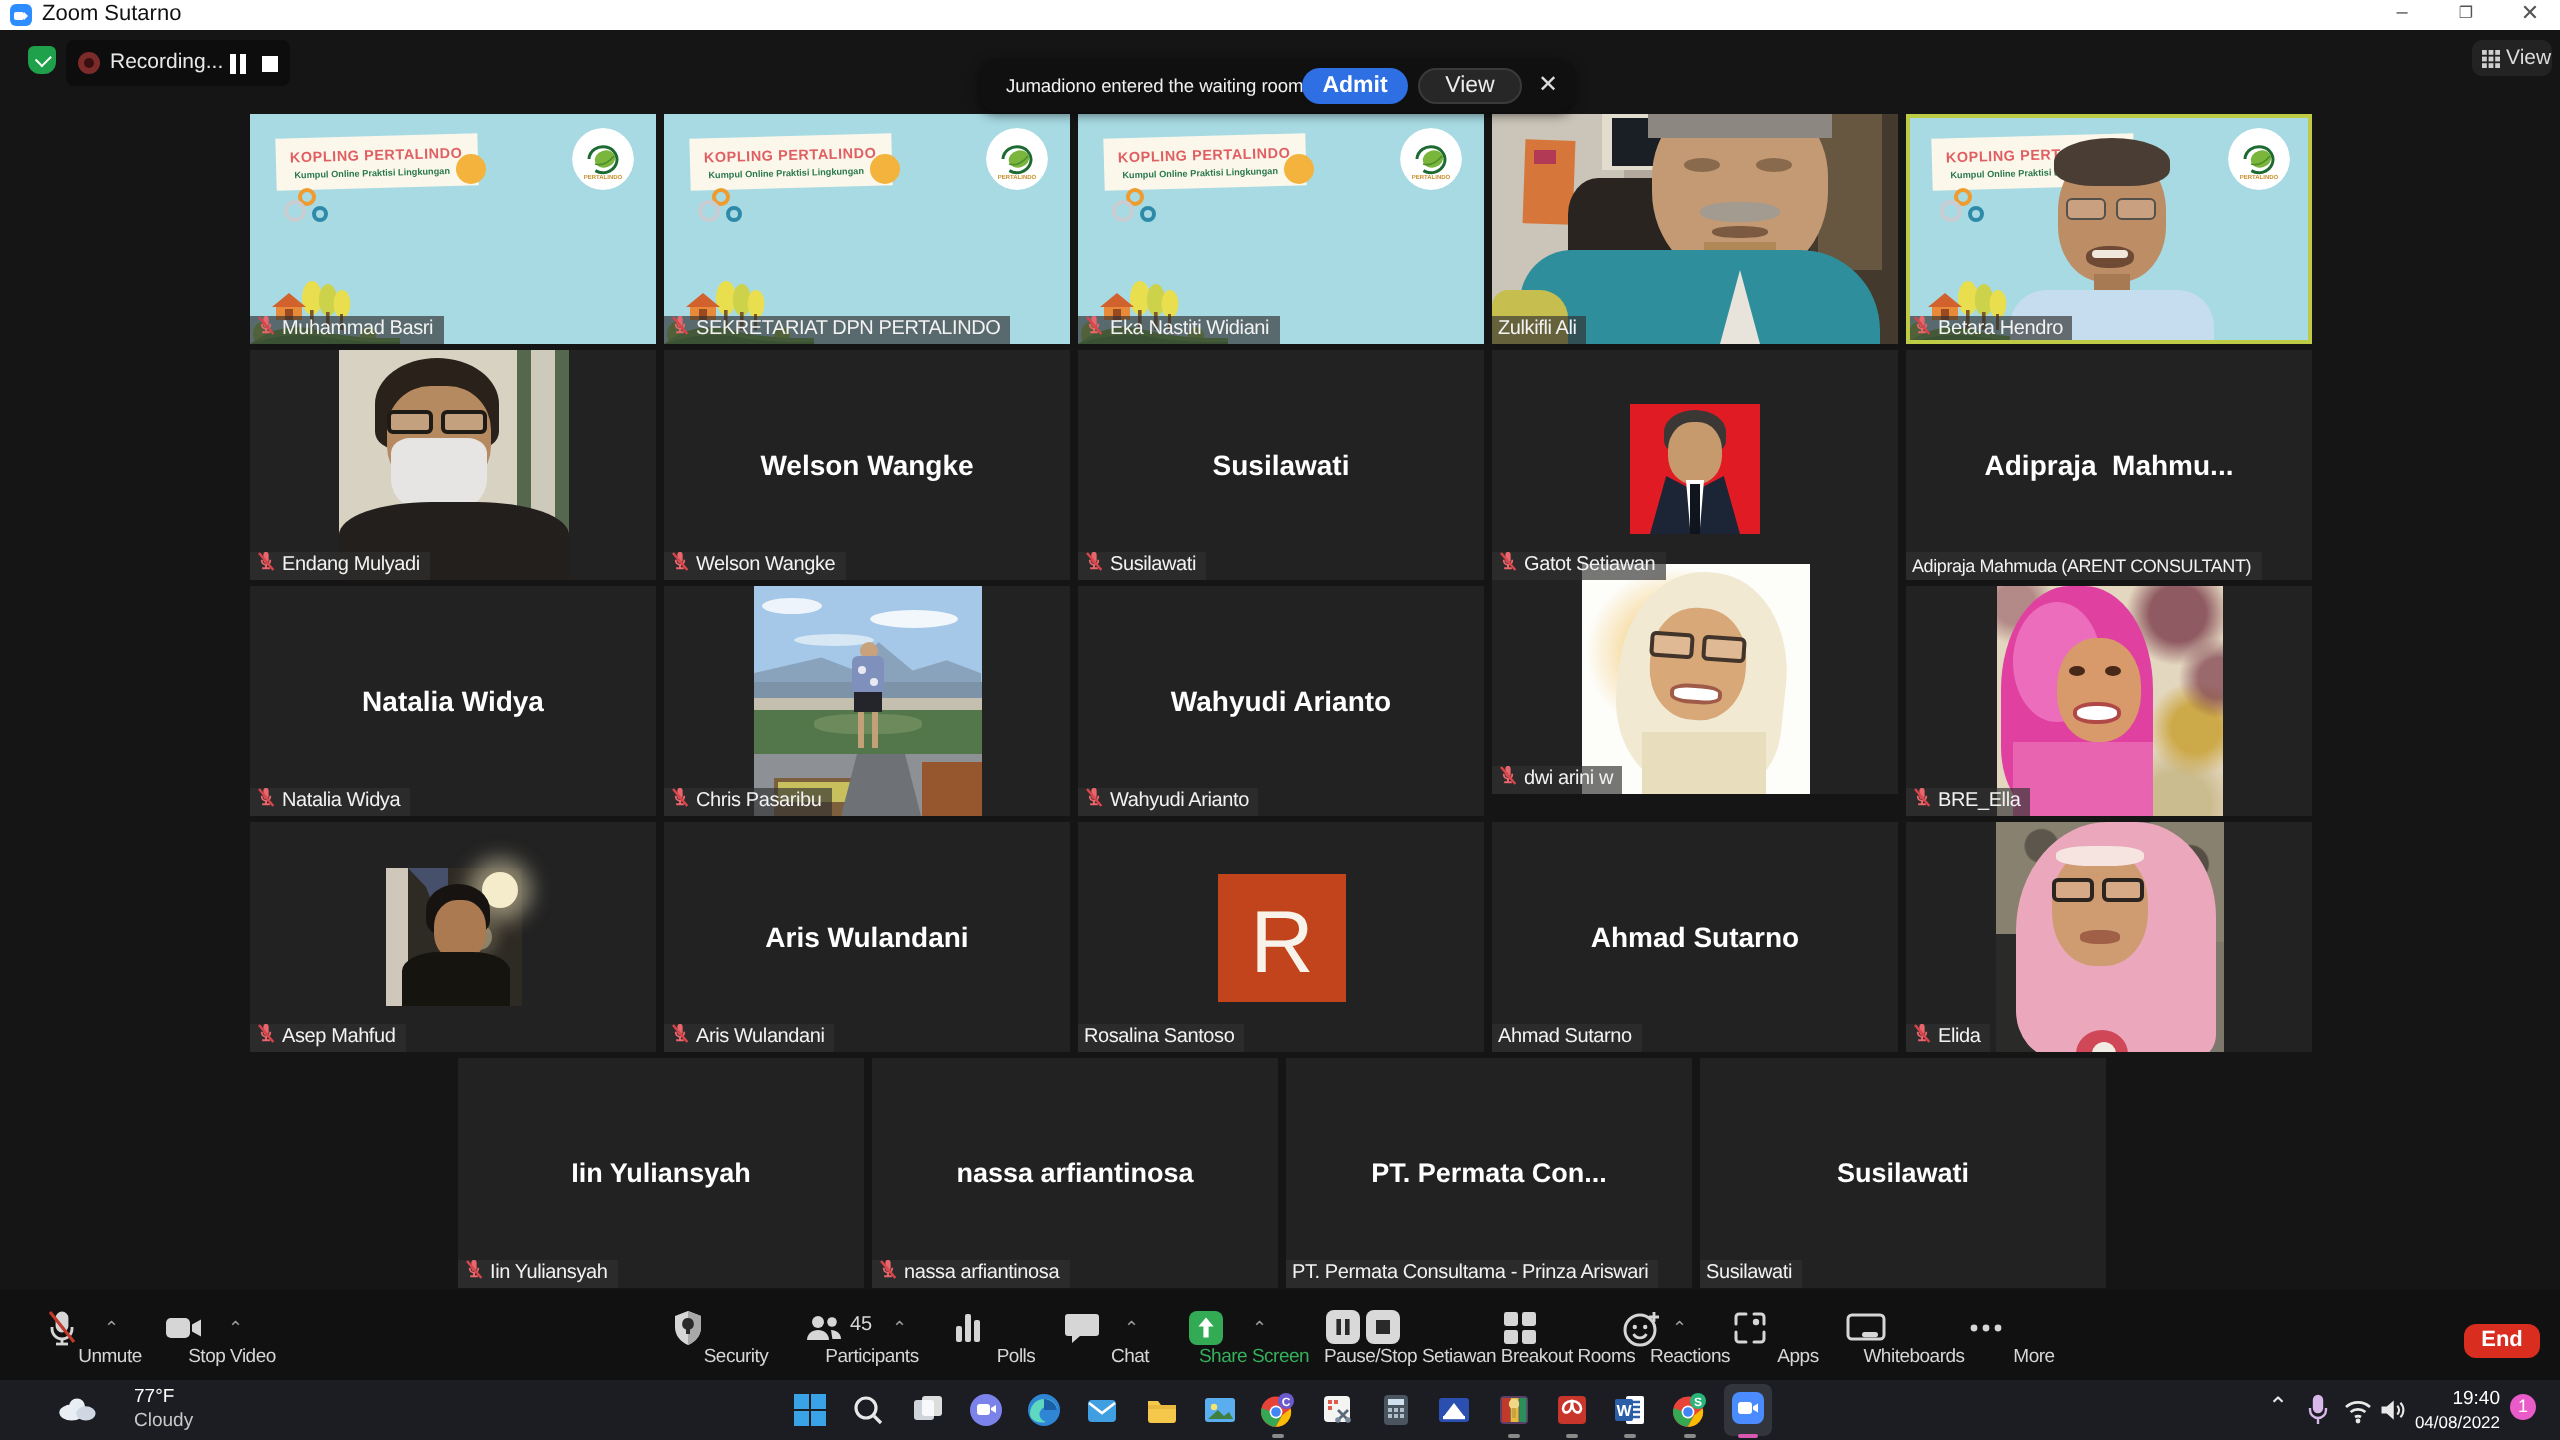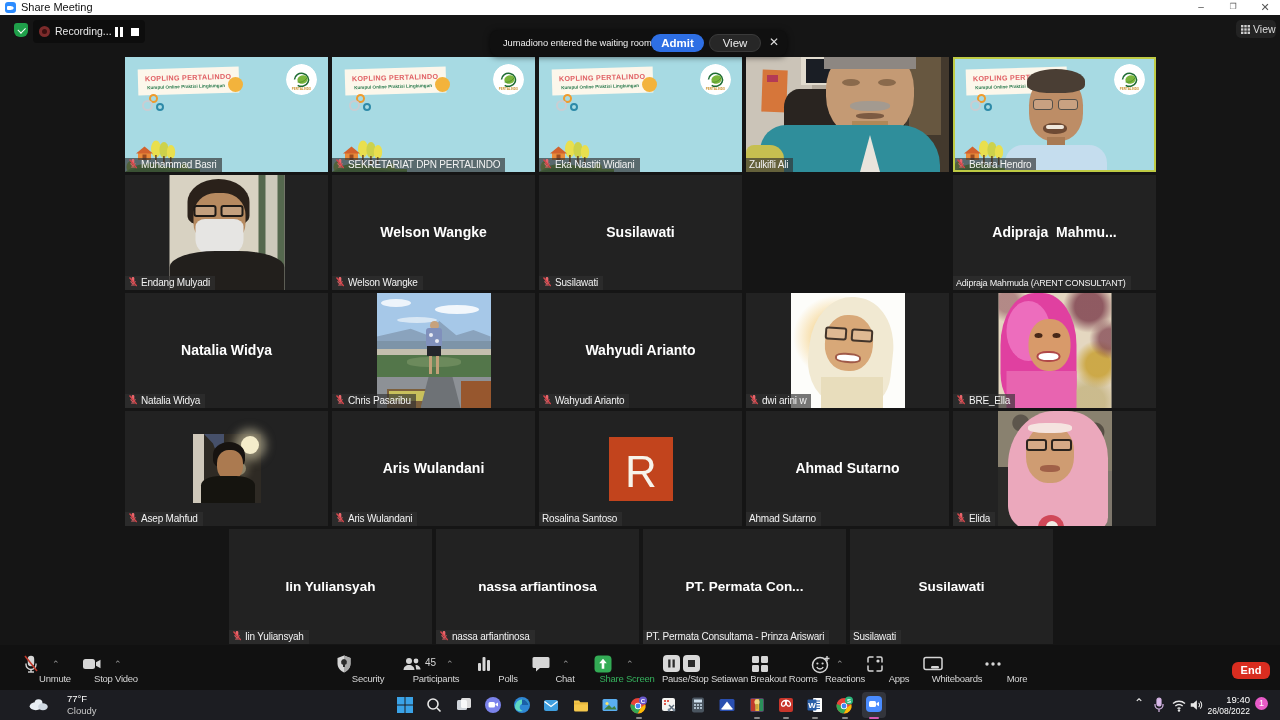--- a/index.html
+++ b/index.html
@@ -45,21 +45,21 @@
   #toolbar { position:absolute; left:0; top:630px; width:1280px; height:45px; background:#111111; }
   .titem { position:absolute; top:9px; color:#d6d6d6; font-size:9.5px; }
   .titem .lbl { position:absolute; left:50%; transform:translateX(-50%); top:19px; white-space:nowrap; letter-spacing:-0.25px;margin-left:24px; }
   .caret { position:absolute; color:#9a9a9a; font-size:9px; font-family:"Liberation Sans"; }
   #taskbar { position:absolute; left:0; top:690px; width:1280px; height:30px; background:#1c1d22; }
 </style>
 </head>
 <body>
 <div id="titlebar">
   <div class="zicon"></div>
-  <div class="ttl">Share Meeting</div>
+  <div class="ttl">Zoom Sutarno</div>
   <div class="winbtn" style="left:1194px;">–</div>
   <div class="winbtn" style="left:1226px; font-size:8px;">❐</div>
   <div class="winbtn" style="left:1258px; font-size:11px;">✕</div>
 </div>
 <div id="app">
   <div id="shield"></div>
   <div id="recpill">
     <div class="dot"></div>
       <div class="rtxt">Recording...</div>
     <div class="pause"></div>
@@ -316,20 +316,36 @@
 <div class="tile" style="left:539px; top:160px;">
       <div class="ctrname">Susilawati</div>
       <div class="nl"><svg width="10" height="10" viewBox="0 0 12 12">
           <g fill="#e8666c">
             <path d="M4.4 1.7a1.6 1.8 0 0 1 3.2 0v3.1a1.6 1.8 0 0 1-3.2 0z"></path>
             <path d="M2.9 4.7h1.1v.3a2 2.1 0 0 0 4 0v-.3h1.1v.3a3.1 3.2 0 0 1-2.5 3.1v1.1h1.7v1.1H3.7V9.2h1.7V8.1a3.1 3.2 0 0 1-2.5-3.1z"></path>
           </g>
           <path d="M1.8.6 10.4 10.8" stroke="#d8454b" stroke-width="1.5"></path>
         </svg>Susilawati</div>
     </div>
+<div class="tile" style="left:746px; top:160px;">
+      <div style="position:absolute;left:69px;top:27px;width:65px;height:65px;background:#e01b24;">
+        <div style="position:absolute;left:17px;top:3px;width:31px;height:22px;background:#3a3734;border-radius:50% 50% 30% 30%;"></div>
+        <div style="position:absolute;left:19px;top:9px;width:27px;height:31px;background:#c69a6c;border-radius:45%;"></div>
+        <div style="position:absolute;left:10px;top:36px;width:45px;height:29px;background:#1b2536;clip-path:polygon(0 100%,18% 0,50% 26%,82% 0,100% 100%);"></div>
+        <div style="position:absolute;left:28px;top:38px;width:9px;height:27px;background:#fff;clip-path:polygon(0 0,100% 0,75% 100%,25% 100%);"></div>
+        <div style="position:absolute;left:30px;top:40px;width:5px;height:25px;background:#10151d;"></div>
+      </div>
+      <div class="nl"><svg width="10" height="10" viewBox="0 0 12 12">
+          <g fill="#e8666c">
+            <path d="M4.4 1.7a1.6 1.8 0 0 1 3.2 0v3.1a1.6 1.8 0 0 1-3.2 0z"></path>
+            <path d="M2.9 4.7h1.1v.3a2 2.1 0 0 0 4 0v-.3h1.1v.3a3.1 3.2 0 0 1-2.5 3.1v1.1h1.7v1.1H3.7V9.2h1.7V8.1a3.1 3.2 0 0 1-2.5-3.1z"></path>
+          </g>
+          <path d="M1.8.6 10.4 10.8" stroke="#d8454b" stroke-width="1.5"></path>
+        </svg>Gatot Setiawan</div>
+    </div>
 <div class="tile" style="left:953px; top:160px;">
       <div class="ctrname">Adipraja&nbsp; Mahmu...</div>
       <div class="nl" style="font-size:9px;">Adipraja Mahmuda (ARENT CONSULTANT)</div>
     </div>
 <div class="tile" style="left:125px; top:278px;">
       <div class="ctrname">Natalia Widya</div>
       <div class="nl"><svg width="10" height="10" viewBox="0 0 12 12">
           <g fill="#e8666c">
             <path d="M4.4 1.7a1.6 1.8 0 0 1 3.2 0v3.1a1.6 1.8 0 0 1-3.2 0z"></path>
             <path d="M2.9 4.7h1.1v.3a2 2.1 0 0 0 4 0v-.3h1.1v.3a3.1 3.2 0 0 1-2.5 3.1v1.1h1.7v1.1H3.7V9.2h1.7V8.1a3.1 3.2 0 0 1-2.5-3.1z"></path>
@@ -371,21 +387,21 @@
 <div class="tile" style="left:539px; top:278px;">
       <div class="ctrname">Wahyudi Arianto</div>
       <div class="nl"><svg width="10" height="10" viewBox="0 0 12 12">
           <g fill="#e8666c">
             <path d="M4.4 1.7a1.6 1.8 0 0 1 3.2 0v3.1a1.6 1.8 0 0 1-3.2 0z"></path>
             <path d="M2.9 4.7h1.1v.3a2 2.1 0 0 0 4 0v-.3h1.1v.3a3.1 3.2 0 0 1-2.5 3.1v1.1h1.7v1.1H3.7V9.2h1.7V8.1a3.1 3.2 0 0 1-2.5-3.1z"></path>
           </g>
           <path d="M1.8.6 10.4 10.8" stroke="#d8454b" stroke-width="1.5"></path>
         </svg>Wahyudi Arianto</div>
     </div>
-<div class="tile" style="left:746px; top:278px;">
+<div class="tile" style="left:746px; top:267px;">
       <div class="vid" style="width:114px;background:#fdfdfa;">
         <div style="position:absolute;left:2px;top:2px;width:90px;height:84px;background:radial-gradient(closest-side,rgba(240,180,60,.95),rgba(240,180,60,0));"></div>
         <div style="position:absolute;left:18px;top:4px;width:84px;height:108px;background:#f1e9d2;border-radius:48% 48% 30% 42%;transform:rotate(6deg);"></div>
         <div style="position:absolute;left:34px;top:22px;width:48px;height:56px;background:#d8a878;border-radius:46%;transform:rotate(4deg);"></div>
         <div style="position:absolute;left:34px;top:34px;width:22px;height:13px;border:2.5px solid #42342a;border-radius:3px;transform:rotate(4deg);background:rgba(255,255,255,.2);"></div>
         <div style="position:absolute;left:60px;top:36px;width:22px;height:13px;border:2.5px solid #42342a;border-radius:3px;transform:rotate(4deg);background:rgba(255,255,255,.2);"></div>
         <div style="position:absolute;left:44px;top:60px;width:26px;height:10px;background:#fff;border:2px solid #a05a48;border-radius:40%;transform:rotate(4deg);"></div>
         <div style="position:absolute;left:30px;top:84px;width:62px;height:31px;background:#e8ddbc;"></div>
       </div>
       <div class="nl"><svg width="10" height="10" viewBox="0 0 12 12">
@@ -774,15 +790,15 @@
         <circle cx="8" cy="13.5" r="1.2" fill="#e8e8e8"></circle>
       </svg></div>
 <div style="position:absolute;left:1189px;top:8px;"><svg width="14" height="14" viewBox="0 0 16 16">
         <path d="M2 6h3l4-3.5v11L5 10H2z" fill="#e8e8e8"></path>
         <g fill="none" stroke="#e8e8e8" stroke-width="1.2">
           <path d="M11 5.5a3.5 3.5 0 0 1 0 5"></path>
           <path d="M12.8 3.8a6 6 0 0 1 0 8.4"></path>
         </g>
       </svg></div>
 <div style="position:absolute;left:1214px;top:4px;width:36px;text-align:right;color:#fff;font-size:9.5px;">19:40</div>
-<div style="position:absolute;left:1202px;top:16px;width:48px;text-align:right;color:#fff;font-size:8.5px;">26/08/2022</div>
+<div style="position:absolute;left:1202px;top:16px;width:48px;text-align:right;color:#fff;font-size:8.5px;">04/08/2022</div>
 <div style="position:absolute;left:1255px;top:7px;width:13px;height:13px;border-radius:50%;background:#e85bc8;color:#fff;font-size:9px;text-align:center;line-height:13px;">1</div>
 </div>
 
 </body></html>

